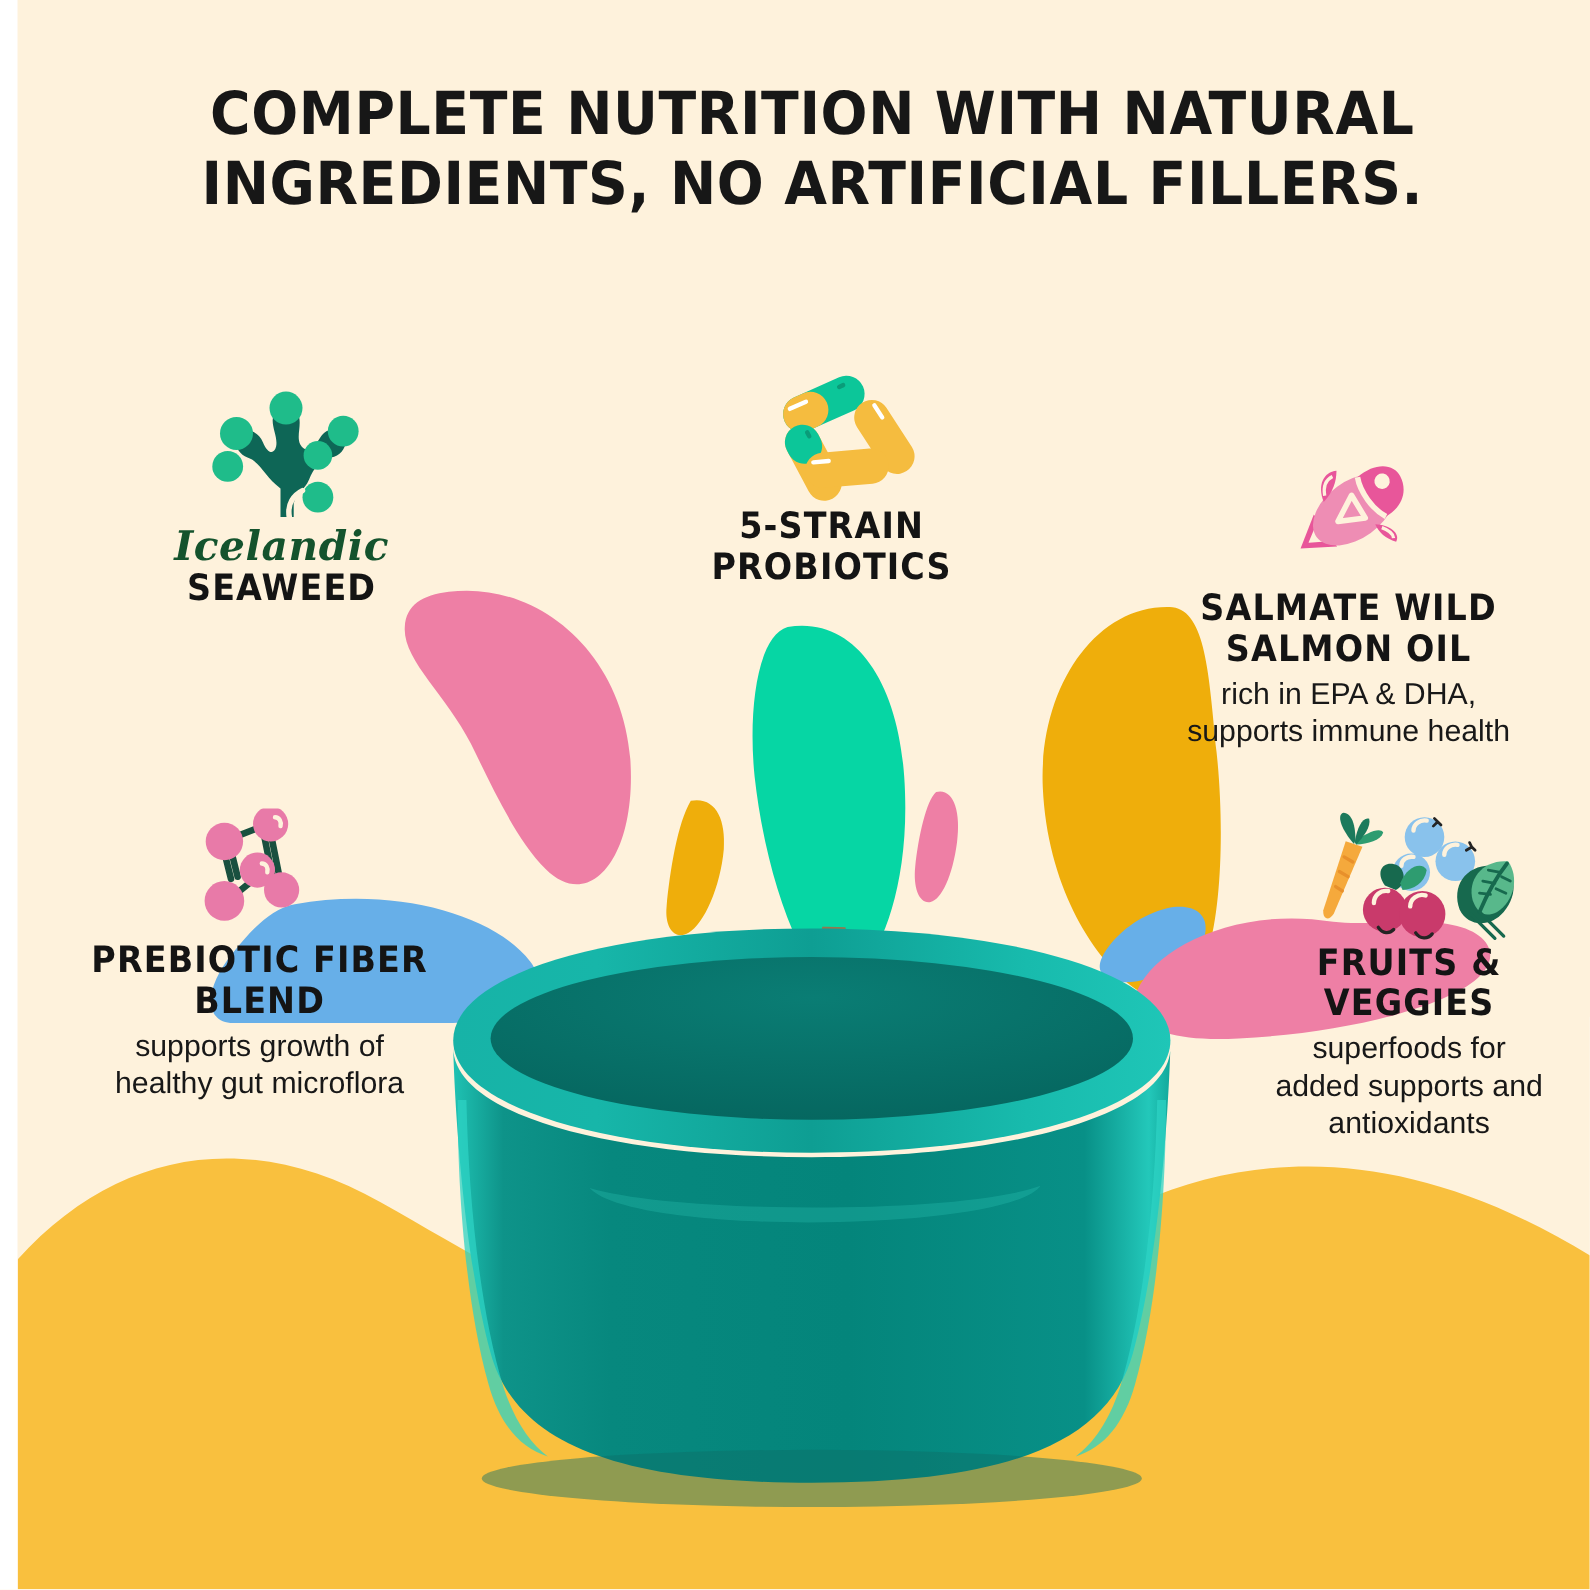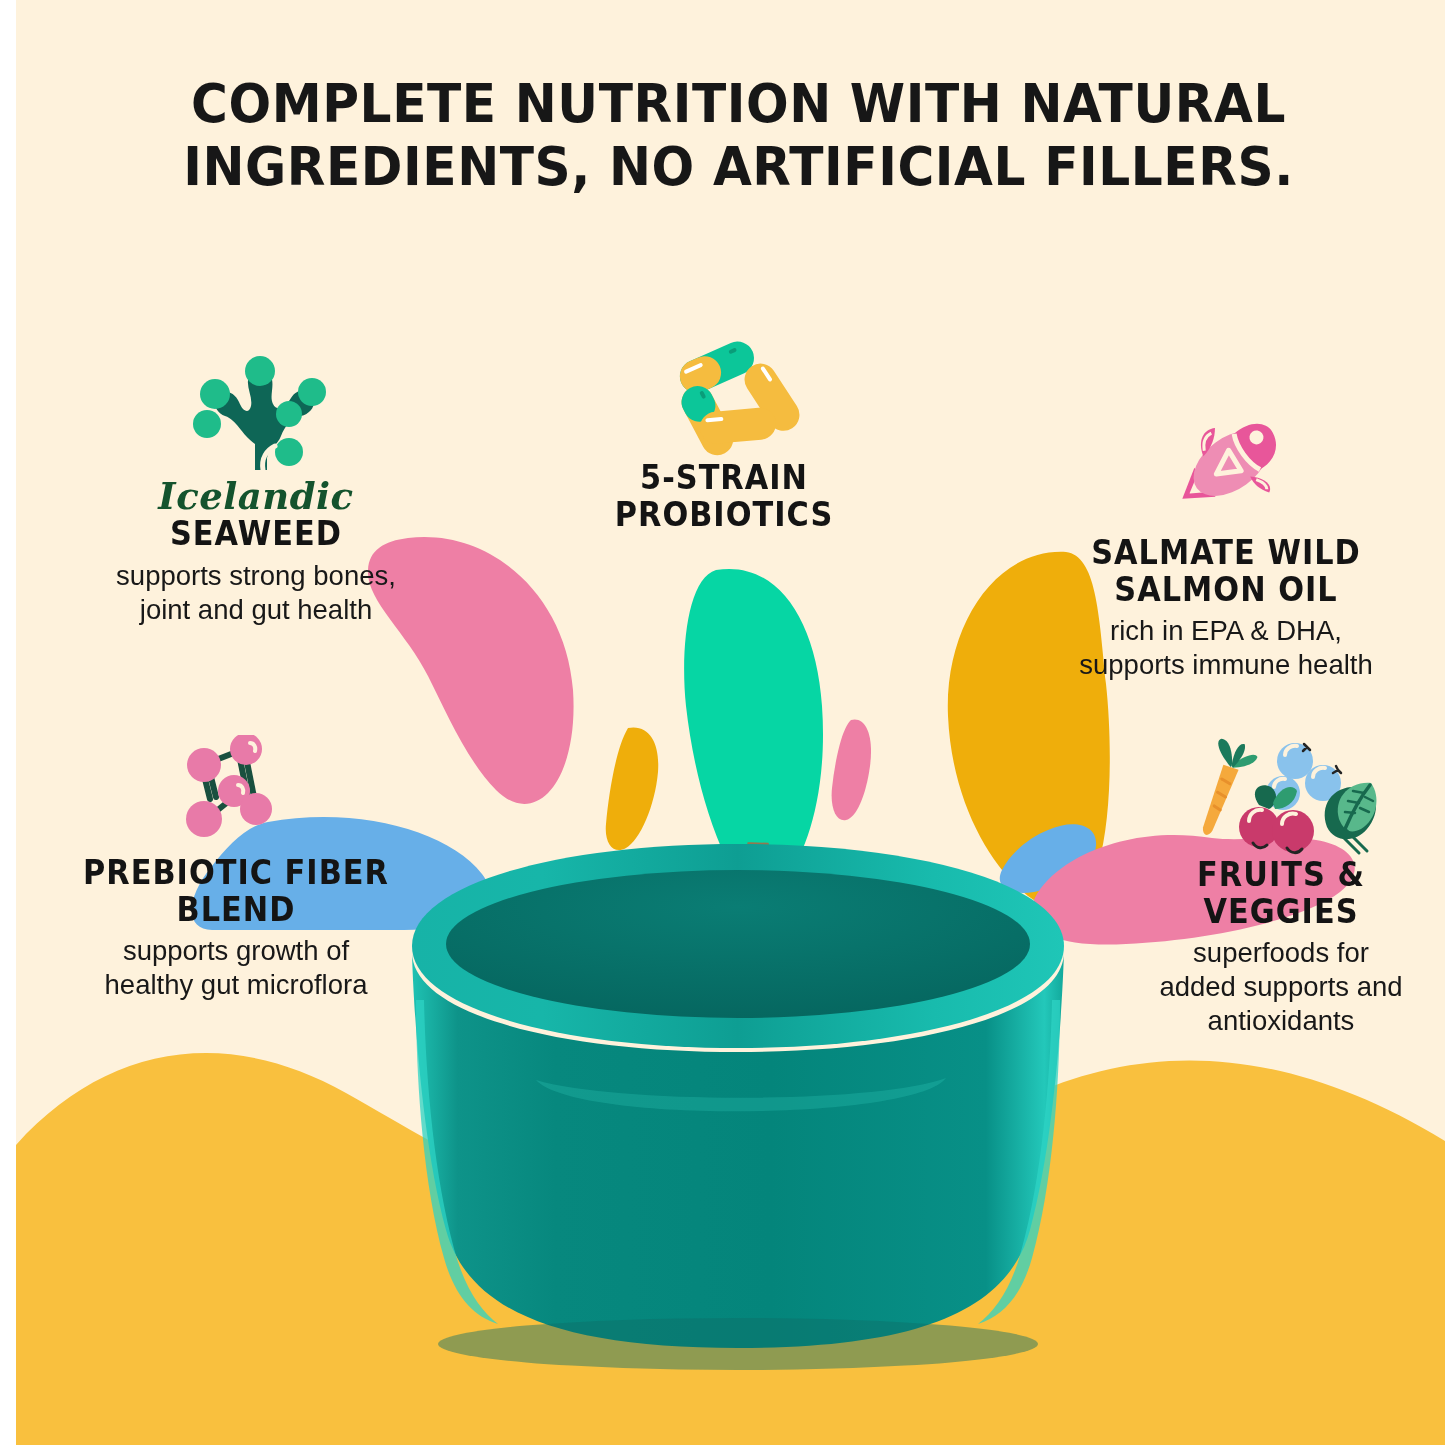--- a/index.html
+++ b/index.html
@@ -89,21 +89,21 @@
     font-family: "Liberation Sans", sans-serif;
     font-size: 27.5px;
     line-height: 1.24;
     color: #181818;
     white-space: pre-line;
     margin-top: 5px;
   }
 
   
   #feature-seaweed   { left: 30px;   top: 352px;  width: 420px; }
-  #feature-probiotics{ left: 498px;  top: 330px;  width: 420px; }
+  #feature-probiotics{ left: 530px;  top: 330px;  width: 420px; }
   #feature-salmon    { left: 1010px; top: 405px;  width: 400px; }
   #feature-fiber     { left: 10px;   top: 735px;  width: 420px; }
   #feature-fruits    { left: 1090px; top: 735px;  width: 350px; }
 
   #feature-seaweed .feat-desc,
   #feature-probiotics .feat-desc { margin-top: 6px; }
 </style>
 </head>
 <body>
 
@@ -294,22 +294,20 @@
       <circle cx="34" cy="42" r="15" fill="#1FBC8A"></circle>
       <circle cx="79" cy="19" r="15" fill="#1FBC8A"></circle>
       <circle cx="131" cy="40" r="14" fill="#1FBC8A"></circle>
       <circle cx="108" cy="62" r="13" fill="#1FBC8A"></circle>
       <circle cx="26" cy="72" r="14" fill="#1FBC8A"></circle>
       <circle cx="108" cy="100" r="14" fill="#1FBC8A"></circle>
       <path d="M82,118 C80,106 86,98 94,94" stroke="#FEF2DC" stroke-width="5" fill="none" stroke-linecap="round"></path>
     </svg>
     <div class="feat-script">Icelandic</div>
     <div class="feat-title">SEAWEED</div>
-    <div class="feat-desc">supports strong bones,
-joint and gut health</div>
   </div>
 
   <div class="feature" id="feature-probiotics">
     <svg class="icon-wrap" width="160" height="130" viewBox="0 0 160 130">
       <g transform="rotate(-24 70 38)">
         <rect x="34" y="22" width="78" height="33" rx="16.5" fill="#0CC699"></rect>
         <rect x="34" y="22" width="42" height="33" rx="16.5" fill="#F5BC3F"></rect>
         <path d="M43,30 h16" stroke="#FFFFFF" stroke-width="4" stroke-linecap="round"></path>
         <path d="M92,30 h4" stroke="#0A9C79" stroke-width="4" stroke-linecap="round"></path>
       </g>

